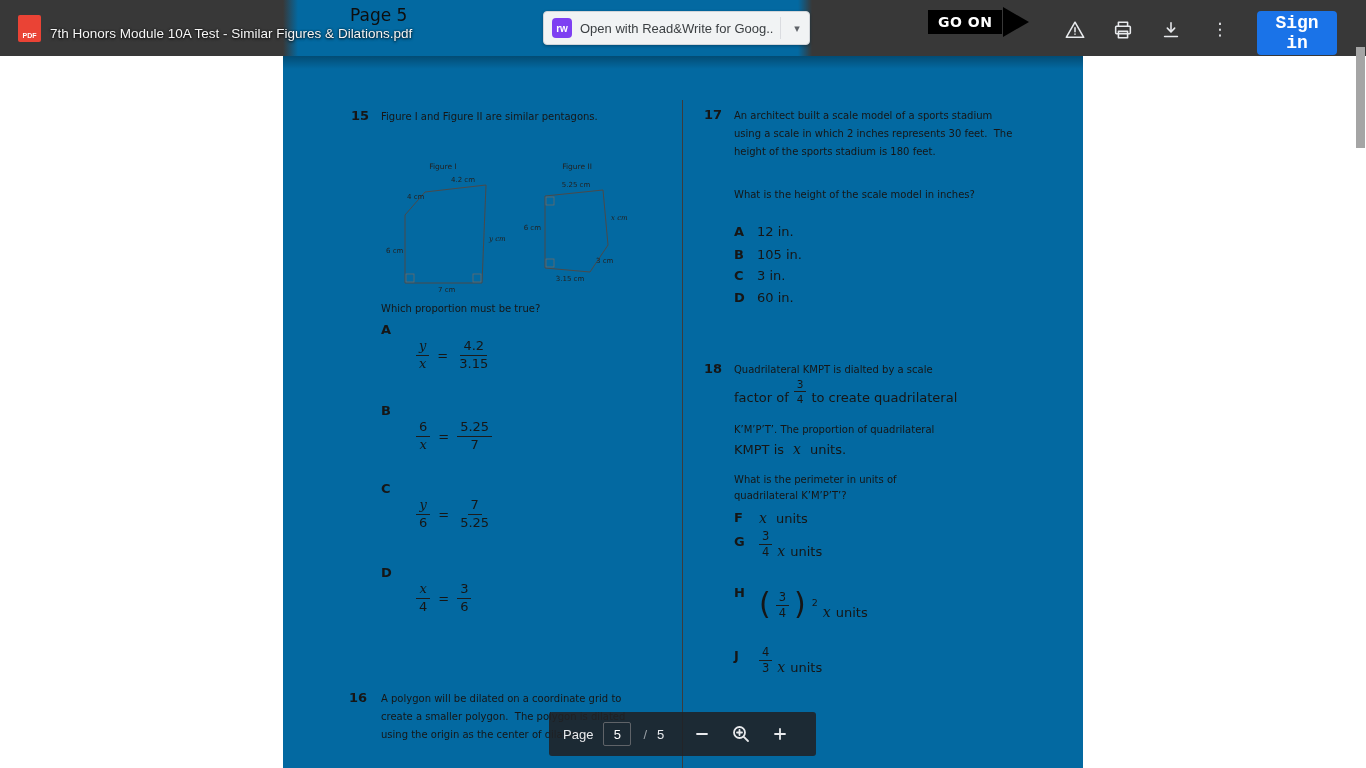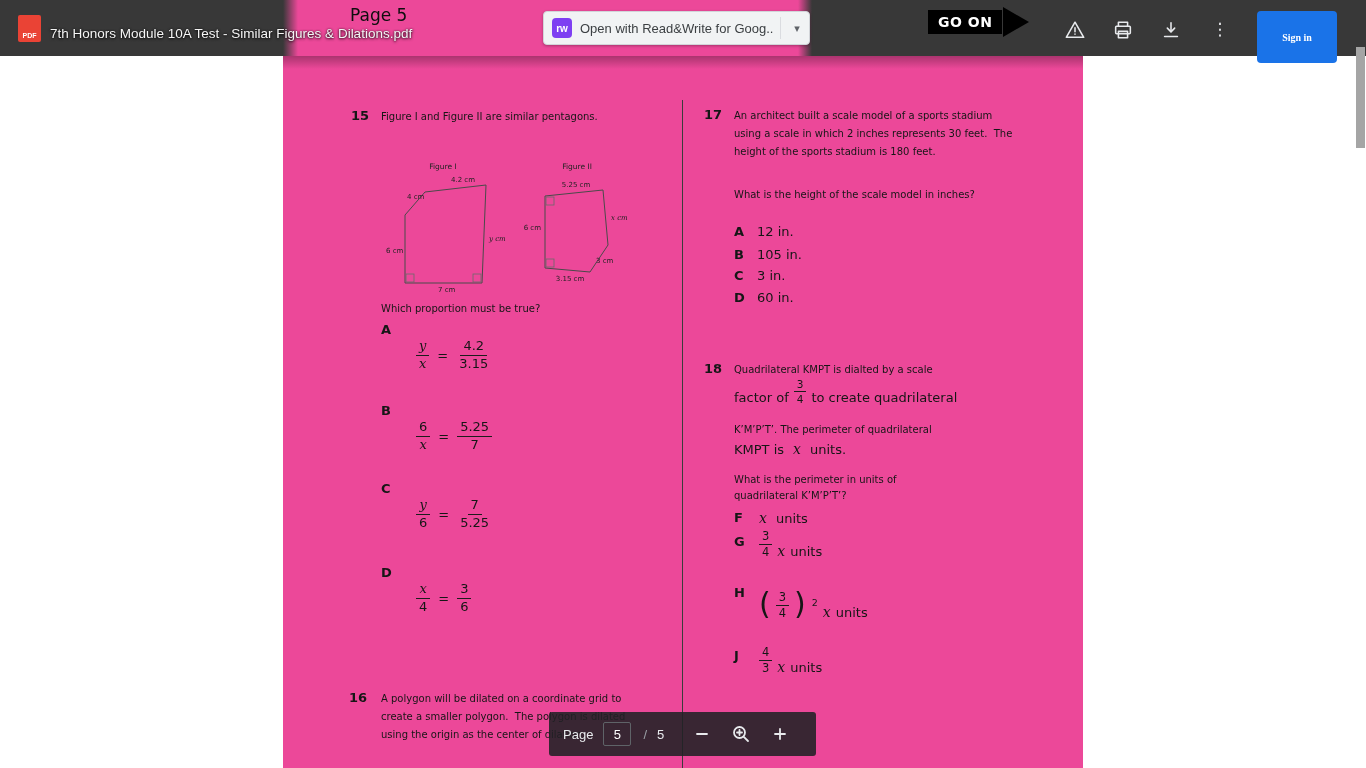--- a/index.html
+++ b/index.html
@@ -1,21 +1,21 @@
 <!DOCTYPE html>
 <html><head>
 <meta charset="utf-8">
 <style>
   html,body{margin:0;padding:0;}
   body{width:1366px;height:768px;overflow:hidden;background:#fff;
        font-family:"Liberation Sans",sans-serif;}
   #screen{position:relative;width:1366px;height:768px;background:#fff;overflow:hidden;}
 
   
-  .page{position:absolute;left:283px;top:0;width:800px;height:768px;background:#ec4899;
+  .page{position:absolute;left:283px;top:0;width:800px;height:768px;background:#0369a1;
         color:#161616;font-family:"DejaVu Sans",sans-serif;z-index:1;}
   .page-gap{position:absolute;left:283px;top:56px;width:800px;height:13px;z-index:2;
         background:linear-gradient(rgba(0,0,0,.28),rgba(0,0,0,0));}
   .page-label{position:absolute;left:67px;top:5px;font-size:17px;color:#0e0e0e;}
   .col-divider{position:absolute;left:399px;top:100px;width:1px;height:668px;background:#3c3c3c;}
   .doc-text{position:absolute;font-size:10px;line-height:18px;white-space:pre-wrap;}
   .nowrap{white-space:nowrap;}
   .qnum{position:absolute;font-size:13px;font-weight:bold;}
   .choice-letter{position:absolute;font-size:13px;font-weight:bold;}
   .mvar{font-family:"DejaVu Serif",serif;font-style:italic;}
@@ -60,23 +60,23 @@
   .rw-icon{width:20px;height:20px;border-radius:4px;background:#7e3ff2;color:#fff;
     font-size:10px;font-weight:bold;display:flex;align-items:center;justify-content:center;
     margin-right:8px;flex:none;}
   .ow-label{font-size:13px;color:#3c4043;white-space:nowrap;overflow:hidden;flex:1;}
   .ow-divider{width:1px;height:22px;background:#dadce0;margin:0 4px 0 6px;flex:none;}
   .ow-caret{width:24px;text-align:center;color:#5f6368;font-size:11px;flex:none;}
   .icon-btn{position:absolute;width:24px;height:24px;display:flex;align-items:center;
     justify-content:center;cursor:pointer;}
   .icon-btn svg{stroke:#e8eaed;fill:none;stroke-width:1.7;stroke-linecap:round;stroke-linejoin:round;}
   .kebab{color:#e8eaed;font-size:17px;line-height:24px;text-align:center;}
-  .sign-in{position:absolute;left:1257px;top:11px;width:80px;height:52px;background:#1a73e8;
-    color:#fff;border:none;border-radius:4px;font-family:Liberation Serif, serif;
-    font-size:10px;font-weight:bold;cursor:pointer;}
+  .sign-in{position:absolute;left:1257px;top:11px;width:80px;height:44px;background:#1a73e8;
+    color:#fff;border:none;border-radius:4px;font-family:Liberation Mono, monospace;
+    font-size:18px;font-weight:bold;cursor:pointer;}
 
   
   .go-on{position:absolute;left:928px;top:7px;display:flex;align-items:center;z-index:6;}
   .go-box{background:#000;color:#fff;font-family:"DejaVu Sans",sans-serif;font-weight:bold;
     font-size:14px;padding:4px 10px;letter-spacing:.5px;}
   .go-arrow{width:0;height:0;border-top:15px solid transparent;
     border-bottom:15px solid transparent;border-left:26px solid #000;margin-left:1px;}
 
   
   .toolbar{position:absolute;left:549px;top:712px;width:267px;height:44px;z-index:7;
@@ -211,21 +211,21 @@
     <div class="qnum" style="left:421px;top:361px">18</div>
     <div class="doc-text nowrap" style="left:451px;top:361px">Quadrilateral KMPT is dialted by a scale</div>
     <div class="rowflex" style="left:451px;top:378px">
       <span>factor of</span>
       <span class="frac small">
           <span class="num">3</span>
           <span class="den">4</span>
         </span>
       <span>to create quadrilateral</span>
     </div>
-    <div class="doc-text nowrap" style="left:451px;top:421px">K’M’P’T’.  The perimeter of quadrilateral</div>
+    <div class="doc-text nowrap" style="left:451px;top:421px">K’M’P’T’.  The proportion of quadrilateral</div>
     <div class="rowbase" style="left:451px;top:441px">
       <span>KMPT is</span>
       <span class="mvar" style="font-size:14px">x</span>
       <span>units.</span>
     </div>
     <div class="doc-text nowrap" style="left:451px;top:471px">What is the perimeter in units of</div>
     <div class="doc-text nowrap" style="left:451px;top:487px">quadrilateral K’M’P’T’?</div>
 
     <div class="choice-letter" style="left:451px;top:510px">F</div>
     <div class="rowbase" style="left:476px;top:510px">

